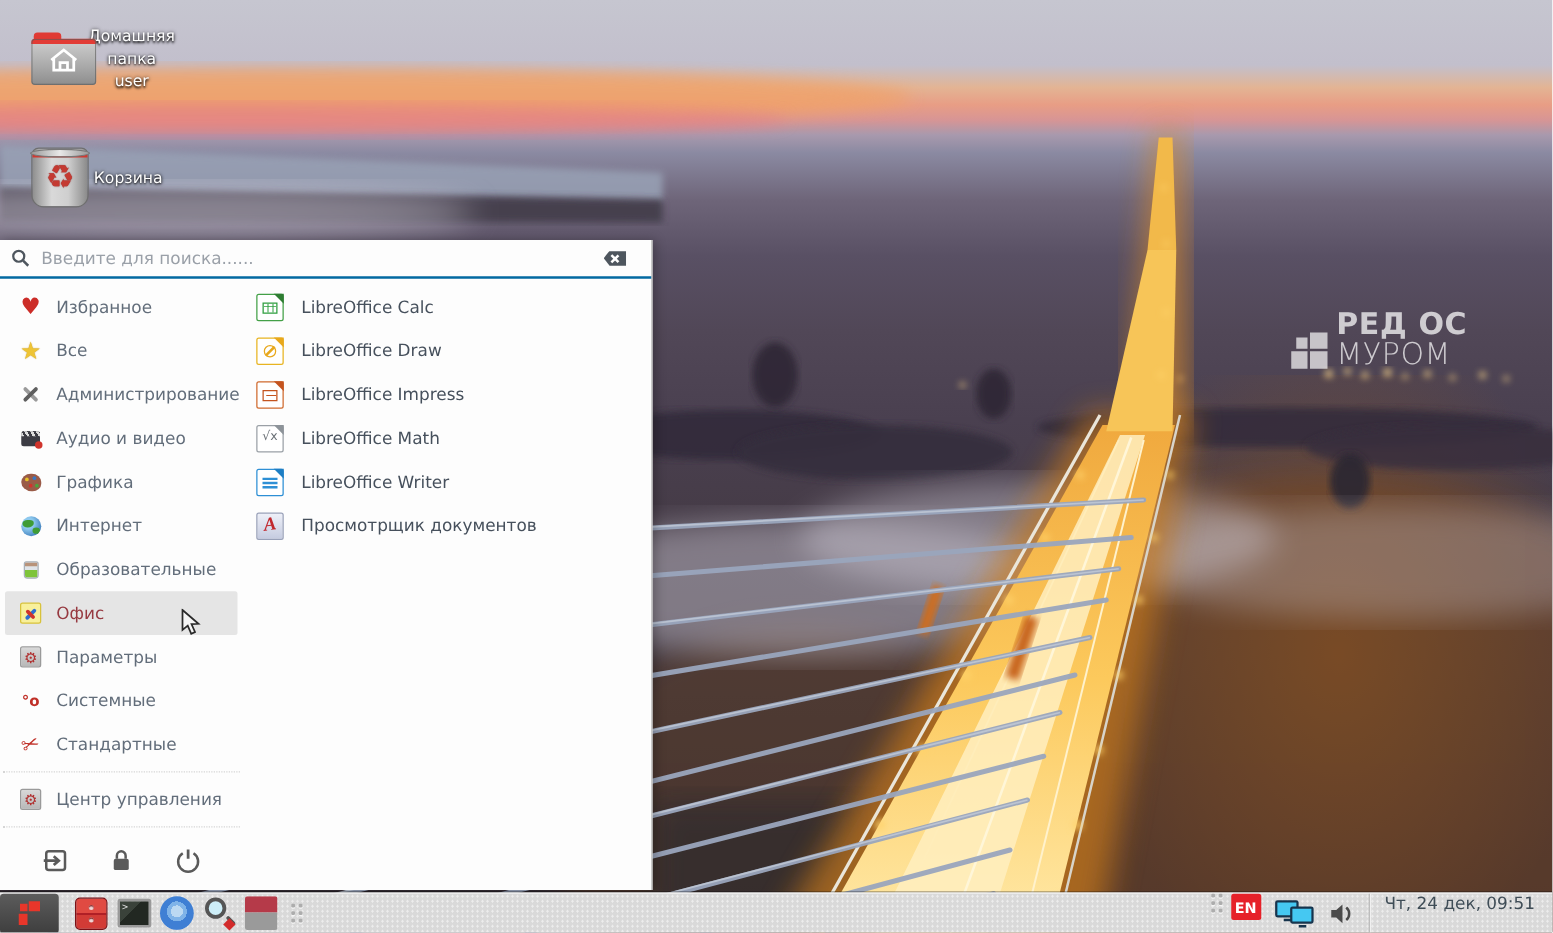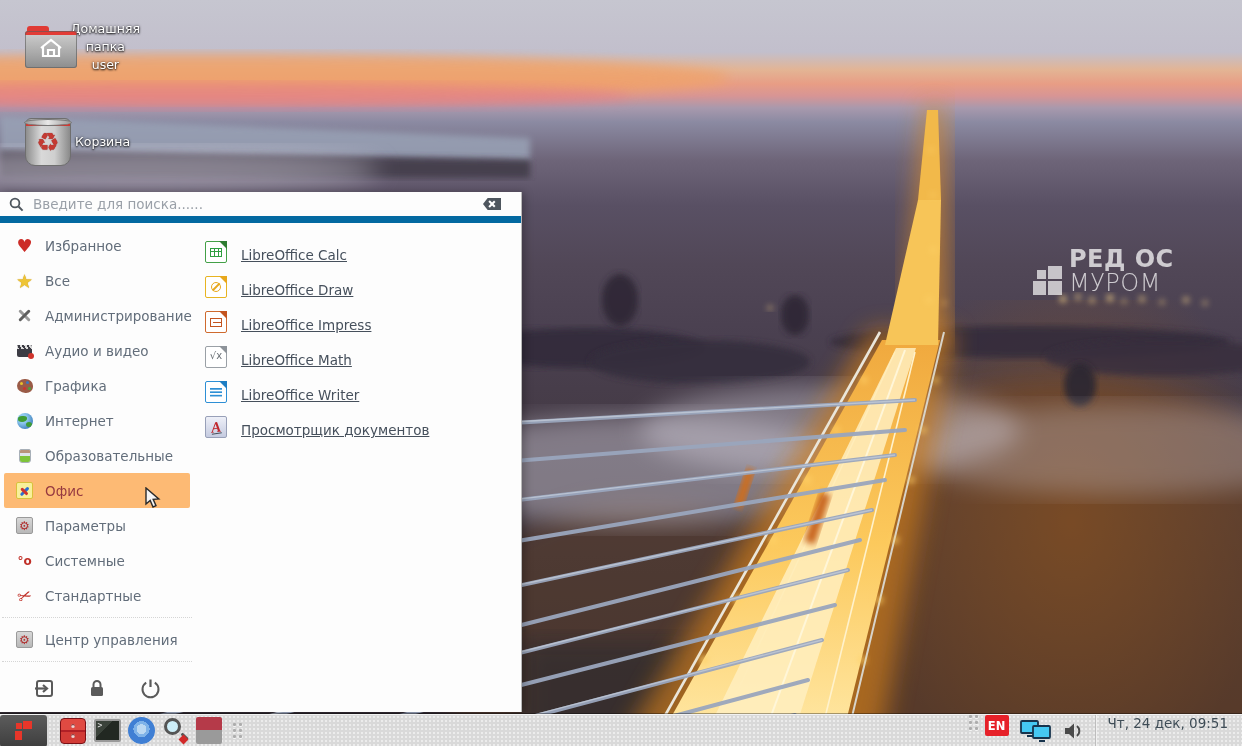--- a/index.html
+++ b/index.html
@@ -32,33 +32,33 @@
   .folder-ic svg { position:absolute; left:14px; top:12px; }
   .trash-ic { position:relative; width:46px; height:48px; display:flex; align-items:center; justify-content:center;
     background:linear-gradient(90deg,#8e8e8e,#d9d9d9 35%,#cfcfcf 65%,#8a8a8a); border-radius:6px 6px 10px 10px; border:1px solid #6f6f6f; }
   .trash-ic::before { content:""; position:absolute; top:3px; left:0; right:0; height:4px; background:#cf3a33; }
   .trash-ic::after  { content:""; position:absolute; top:0; left:-2px; right:-2px; height:5px; background:linear-gradient(90deg,#9a9a9a,#e8e8e8,#9a9a9a); border-radius:50%; border:1px solid #777; }
   .trash-ic .rec { color:#c43a32; font-size:26px; line-height:1; text-shadow:0 0 1px #802020; }
 
   
   .menu-panel { position:absolute; left:0; top:192px; width:522px; height:520px; background:#fdfdfd; z-index:5;
     border-right:1px solid #b9b9b9; box-shadow:3px 0 8px rgba(0,0,0,.25); }
-  .search-row { height:31px; display:flex; align-items:center; gap:9px; padding:0 20px 0 9px; border-bottom:7px solid #0369a1; }
+  .search-row { height:31px; display:flex; align-items:center; gap:9px; padding:0 20px 0 9px; border-bottom:2px solid #0369a1; }
   .search-row input { flex:1; border:none; outline:none; font-size:13.5px; color:#444; background:transparent; font-family:"DejaVu Sans",sans-serif; }
   .search-row input::placeholder { color:#9aa0a8; }
   .clear-ic { position:relative; width:18px; height:12px; background:#4e565e;
     clip-path:polygon(26% 0,100% 0,100% 100%,26% 100%,0 50%); flex:0 0 auto; }
   .clear-ic::before,.clear-ic::after { content:""; position:absolute; left:8px; top:2px; width:1.6px; height:8px; background:#fff; }
   .clear-ic::before { transform:rotate(45deg);} .clear-ic::after { transform:rotate(-45deg);}
 
   .menu-body { position:relative; display:flex; height:489px; }
   .cat-col { width:194px; padding-top:5px; }
   .cat-row { height:35px; display:flex; align-items:center; gap:11px; padding-left:11px; margin:0 4px; border-radius:2px;
     font-size:13.5px; color:#626d7a; cursor:default; }
-  .cat-row.sel { background:#fdba74; color:#973a41; }
+  .cat-row.sel { background:#e5e5e5; color:#973a41; }
   .cat-divider { border-top:1px dotted #d5d5d5; margin:4px 2px; }
   .cic { width:19px; height:19px; display:flex; align-items:center; justify-content:center; flex:0 0 auto; position:relative; }
   .cic.heart { color:#cc2d28; font-size:18px; }
   .cic.star  { color:#eec435; font-size:19px; text-shadow:0 0 1px #b8860b; }
   .cic.tools i { position:absolute; left:2px; top:8px; width:15px; height:3px; border-radius:2px; }
   .cic.tools i:nth-child(1){ background:#9a9a9a; transform:rotate(45deg); }
   .cic.tools i:nth-child(2){ background:#5f5f5f; transform:rotate(-45deg); }
   .cic.clap { }
   .cic.clap .scr { width:15px; height:12px; background:#3c3c44; border-radius:2px; position:relative; }
   .cic.clap .scr::before { content:""; position:absolute; top:0; left:0; right:0; height:4px;
@@ -76,21 +76,21 @@
   .cic.office .o { width:17px; height:17px; background:#f8f09b; border:1px solid #d8c23c; border-radius:2px; position:relative; }
   .cic.office .o::before,.cic.office .o::after { content:""; position:absolute; left:2px; top:6.5px; width:11px; height:2.6px; border-radius:2px; }
   .cic.office .o::before { background:#2f6fd0; transform:rotate(-45deg); }
   .cic.office .o::after  { background:#d0342c; transform:rotate(45deg); width:9px; left:3px; }
   .cic.gear .g { width:17px; height:17px; background:linear-gradient(180deg,#d8d8d8,#b8b8b8); border:1px solid #9a9a9a; border-radius:2px;
     display:flex; align-items:center; justify-content:center; color:#b03030; font-size:12px; line-height:1; }
   .cic.sysm { color:#c03028; font-weight:bold; font-size:12px; letter-spacing:0; }
   .cic.scis { color:#c03028; font-size:17px; transform:rotate(-20deg); }
 
   .app-col { flex:1; padding-top:5px; }
-  .app-row { height:35px; display:flex; align-items:flex-end; gap:14px; padding-left:11px; font-size:13.5px; color:#46505c;text-decoration:underline; }
+  .app-row { height:35px; display:flex; align-items:center; gap:14px; padding-left:11px; font-size:13.5px; color:#46505c; }
   .lo-icon { width:22px; height:22px; position:relative; background:#fff; border:1px solid #bdbdbd; border-radius:2px; flex:0 0 auto; }
   .lo-icon::after { content:""; position:absolute; top:-1px; right:-1px; border-style:solid; border-width:0 8px 8px 0; border-color:transparent #888 transparent transparent; }
   .lo-calc { border-color:#43a047; } .lo-calc::after { border-right-color:#2e7d32; }
   .lo-calc .sym { position:absolute; left:4px; top:6px; width:12px; height:9px; border:1px solid #2e9e3f;
     background:linear-gradient(#2e9e3f 1px,transparent 1px) 0 2px/100% 3px no-repeat padding-box,
                linear-gradient(90deg,#2e9e3f 1px,transparent 1px) 3px 0/4px 100% repeat-x; }
   .lo-draw { border-color:#e8b421; } .lo-draw::after { border-right-color:#e8a81c; }
   .lo-draw .sym { position:absolute; left:4.5px; top:5px; width:10px; height:10px; border:1.6px solid #e8a81c; border-radius:50%; }
   .lo-draw .sym::after { content:""; position:absolute; left:-1px; top:3.2px; width:10px; height:1.6px; background:#e8a81c; transform:rotate(-45deg); }
   .lo-impress { border-color:#cf6a2e; } .lo-impress::after { border-right-color:#c4541f; }

